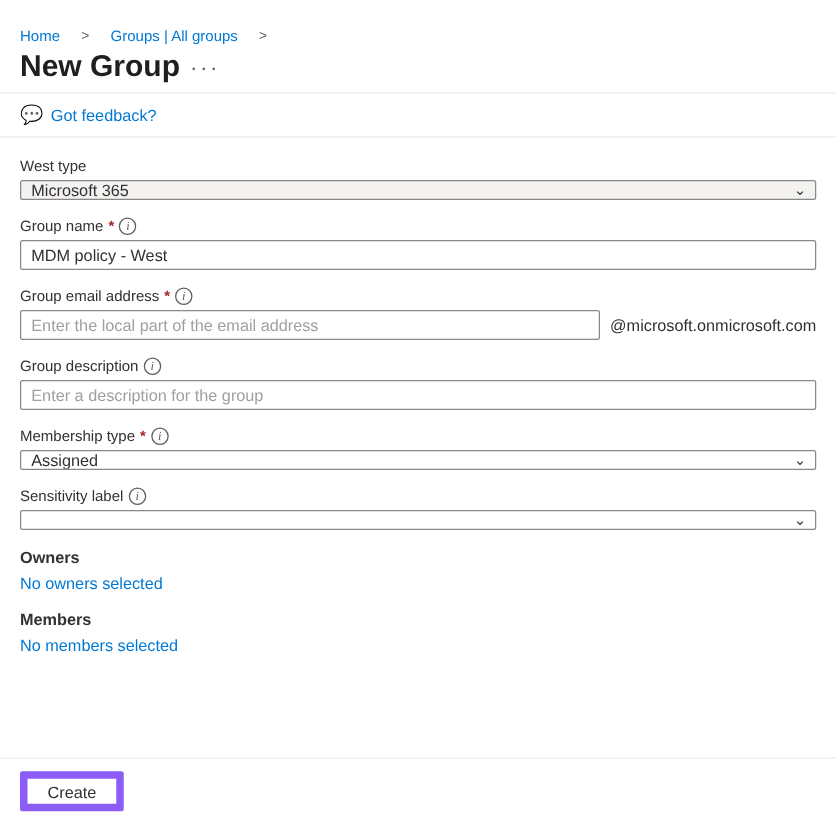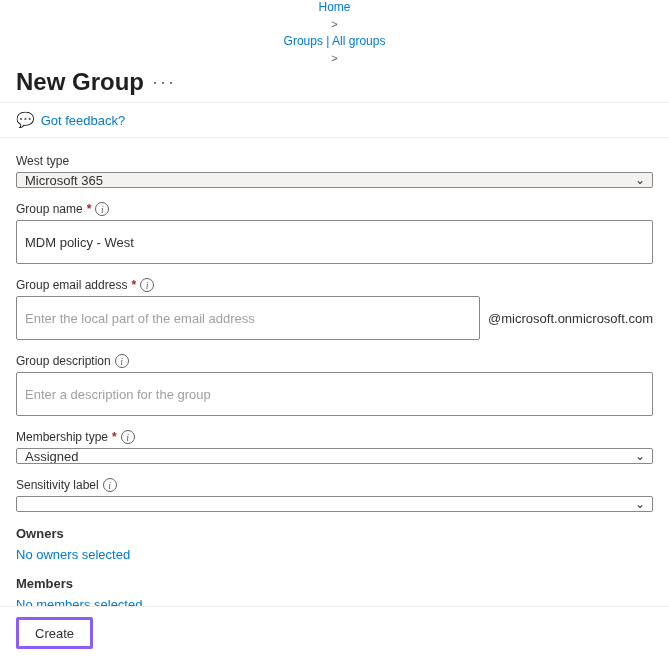--- a/index.html
+++ b/index.html
@@ -12,27 +12,26 @@
       height: 659px;
       overflow: hidden;
     }
     .page-wrapper {
       display: flex;
       flex-direction: column;
       height: 659px;
       overflow: hidden;
     }
     .breadcrumb-bar {
-      padding: 0 16px 4px 16px;
+      padding: 22px 16px 4px 16px;
       font-size: 12px;
       color: #0078d4;
       display: flex;
       align-items: center;
-      gap: 4px;
-      flex-direction: column;
+      gap: 17px;
     }
     .breadcrumb-bar span.separator {
       color: #605e5c;
       font-size: 11px;
     }
     .breadcrumb-bar a {
       color: #0078d4;
       text-decoration: none;
       cursor: pointer;
     }
@@ -116,21 +115,21 @@
       border-radius: 50%;
       border: 1px solid #605e5c;
       font-size: 10px;
       color: #605e5c;
       cursor: pointer;
       font-style: italic;
       font-family: Georgia, serif;
     }
     .form-input {
       width: 100%;
-      height: 44px;
+      height: 24px;
       border: 1px solid #8a8886;
       border-radius: 2px;
       padding: 0 8px;
       font-size: 13px;
       color: #323130;
       background: #fff;
       outline: none;
     }
     .form-input::placeholder {
       color: #a19f9d;
@@ -193,21 +192,21 @@
     }
     .footer-bar {
       padding: 10px 16px;
       border-top: 1px solid #edebe9;
       background: #fff;
     }
     .create-button {
       height: 32px;
       padding: 0 16px;
       background: #fff;
-      border: 3px solid #8b5cf6;
+      border: 6px solid #8b5cf6;
       border-radius: 2px;
       font-size: 13px;
       color: #323130;
       cursor: pointer;
       font-family: 'Segoe UI', Arial, sans-serif;
     }
   </style>
 </head>
 <body>
 

